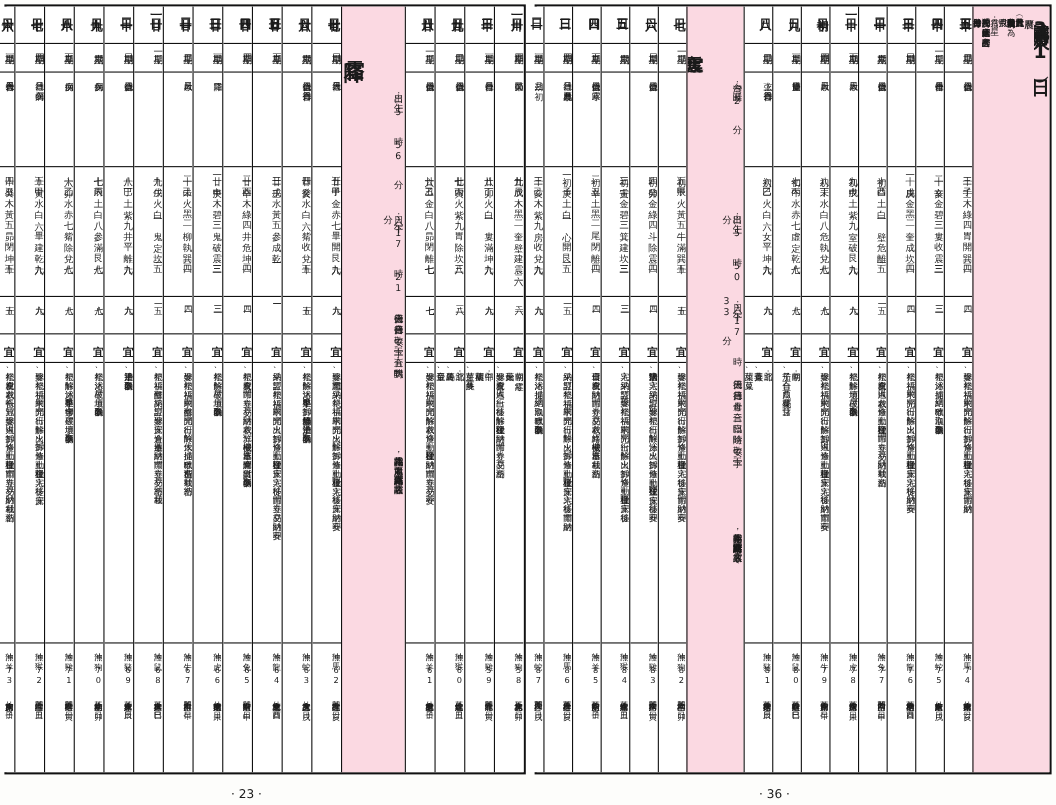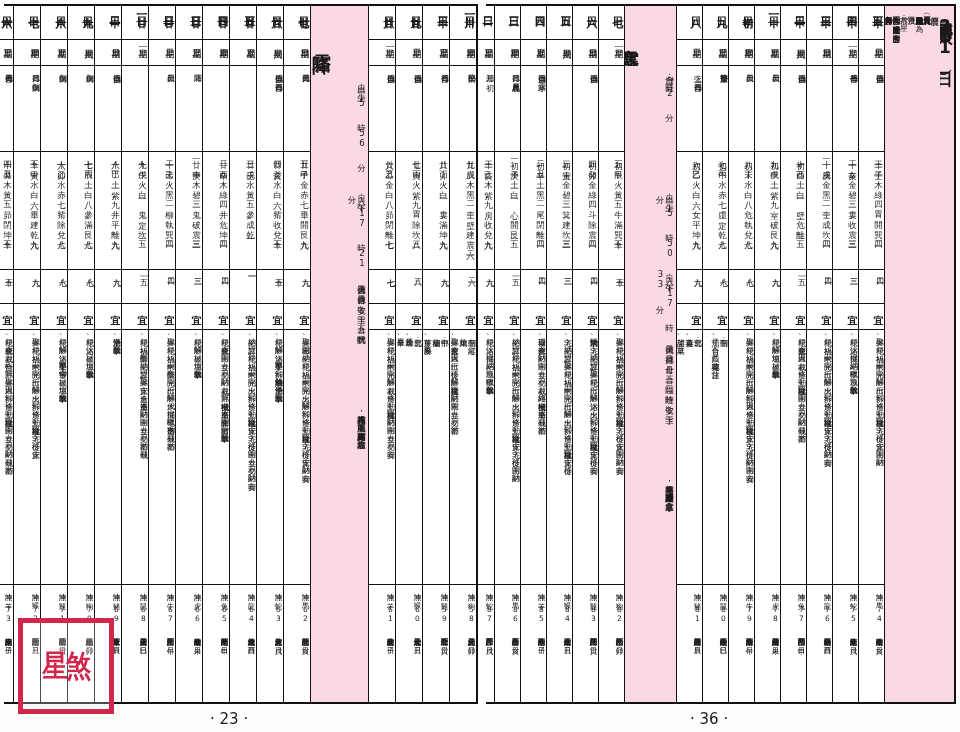--- a/index.html
+++ b/index.html
@@ -75,21 +75,21 @@
   .c-act{height:255px;font-size:8px;}
   .c-chong{height:88px;font-size:7.5px;border-bottom:none;}
 
   
   .term{
     writing-mode:vertical-rl;text-orientation:upright;
     font-size:8.5px;line-height:1.12;padding:3px 2px;
     box-sizing:border-box;overflow:hidden;
   }
   .term-name{font-size:19px;font-weight:bold;letter-spacing:2px;}
-  .pg{position:absolute;bottom:4px;font-size:15px;}
+  .pg{position:absolute;bottom:4px;font-size:11px;}
   .pg.l{left:210px;}
   .pg.r{left:690px;}
 
   
   .seal{
     position:absolute;left:18px;bottom:18px;
     width:96px;height:96px;
     border:5px solid #d2264b;
     box-sizing:border-box;
     color:#d2264b;
@@ -498,20 +498,17 @@
       <div class="cell c-fest">天月德合日</div>
       <div class="cell c-gan">十四 癸丑 木 黃 五 昴 閉 坤 五十</div>
       <div class="cell c-star">五十</div>
       <div class="cell c-yi">宜</div>
       <div class="cell c-act">祭祀、會親友、裁衣、合帳、冠笄、嫁娶、進人口、拆卸、修造、動土、豎柱上樑、開市、立券、交易、納財、栽種、納畜</div>
       <div class="cell c-chong">冲煞 羊 73 房床廁外東南 子日</div>
     </div>
 
   </div>
 
-  <div class="seal">
-    <span>星煞</span>
-  </div>
 
   <div class="pg l">· 23 ·</div>
   <div class="pg r">· 36 ·</div>
 
 </div>
 
 </body></html>

